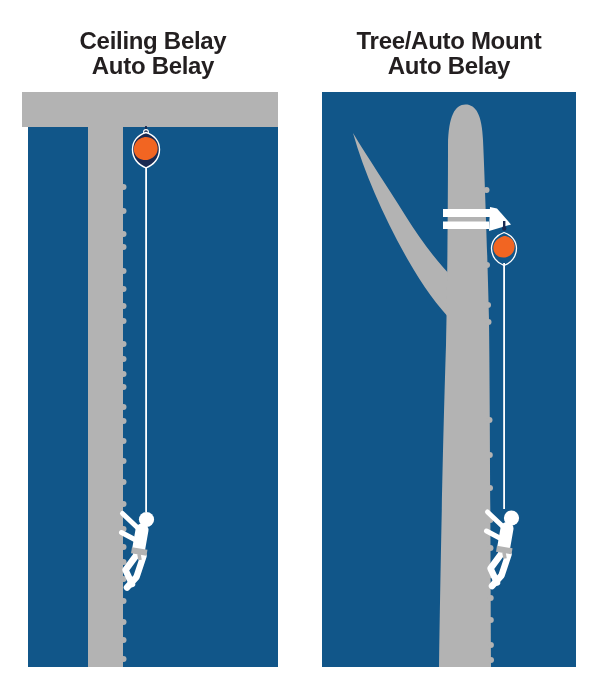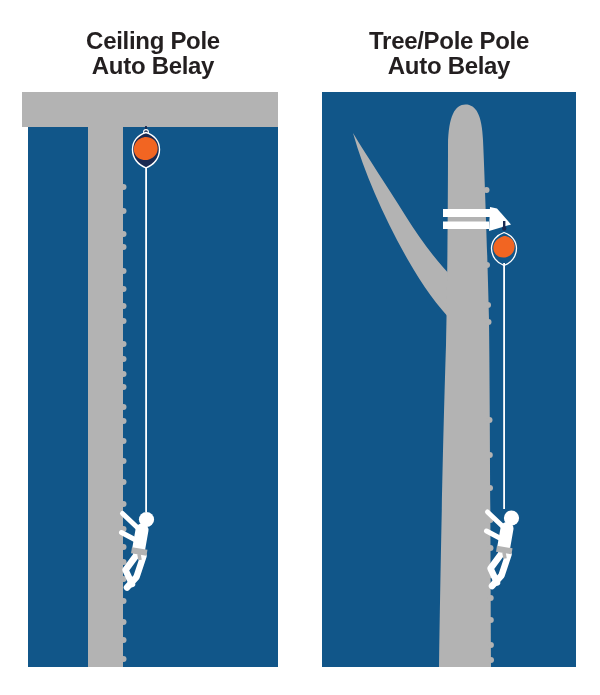--- a/index.html
+++ b/index.html
@@ -27,26 +27,26 @@
   .rope{fill:var(--white);}
   .limb{stroke:var(--white);fill:none;stroke-linecap:round;stroke-linejoin:round;}
   .harness{stroke:var(--gray);fill:none;stroke-linecap:butt;}
 </style>
 </head>
 <body>
 
 <div class="stage">
 
   <div class="panel-title left">
-    <div>Ceiling Pole</div>
+    <div>Ceiling Belay</div>
     <div>Auto Belay</div>
   </div>
 
   <div class="panel-title right">
-    <div>Tree/Pole Pole</div>
+    <div>Tree/Auto Mount</div>
     <div>Auto Belay</div>
   </div>
 
   <svg width="600" height="695" viewBox="0 0 600 695">
 
     <defs>
 
       <g id="climber-shape">
         <line class="limb" x1="141" y1="531" x2="122.5" y2="513.5" stroke-width="5"></line>
         <line class="limb" x1="137.5" y1="541" x2="121.5" y2="532.5" stroke-width="5"></line>

